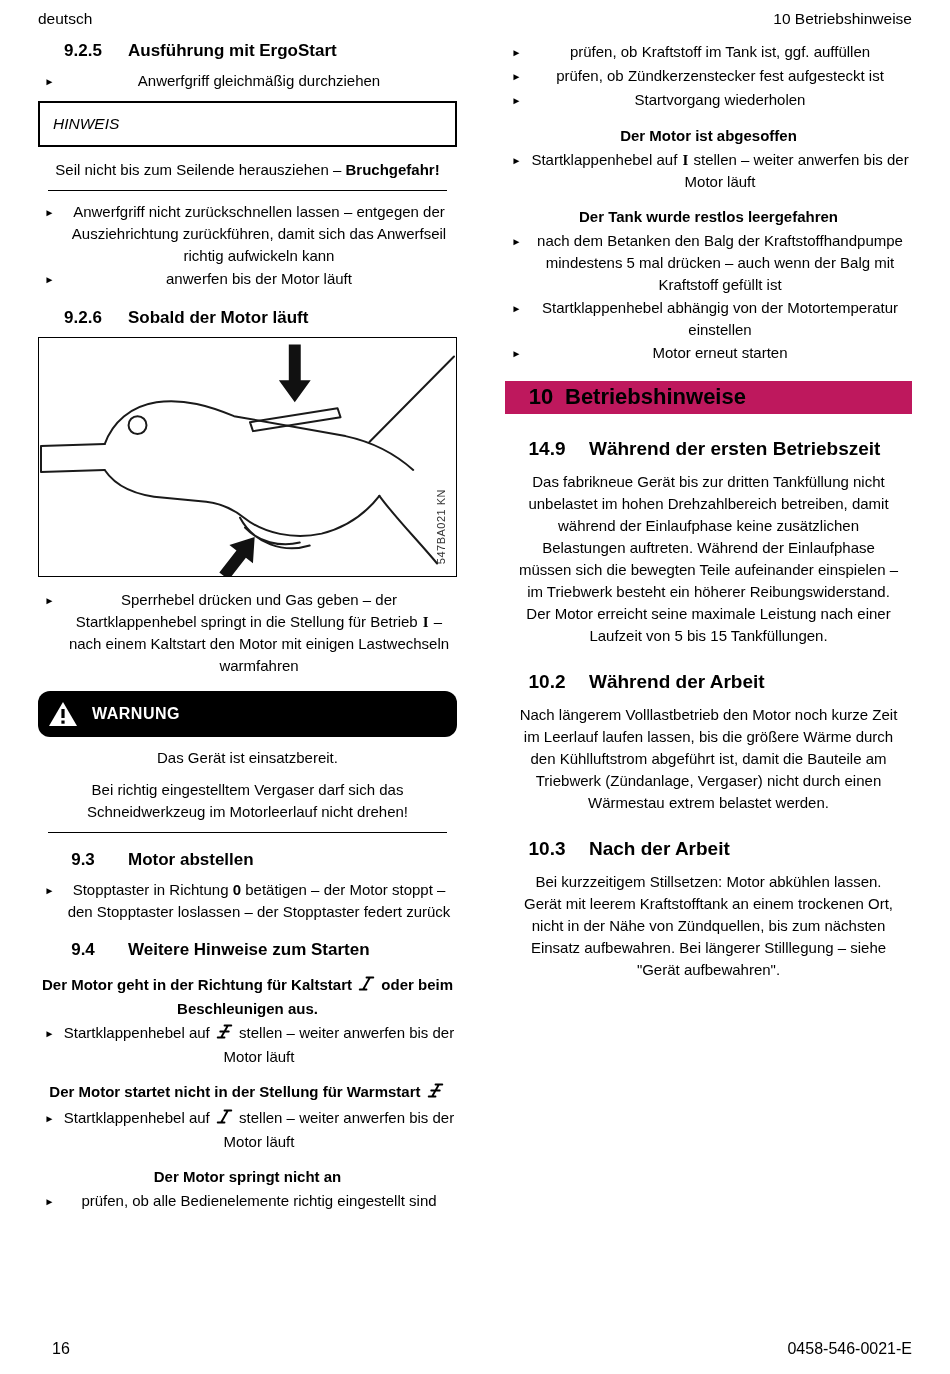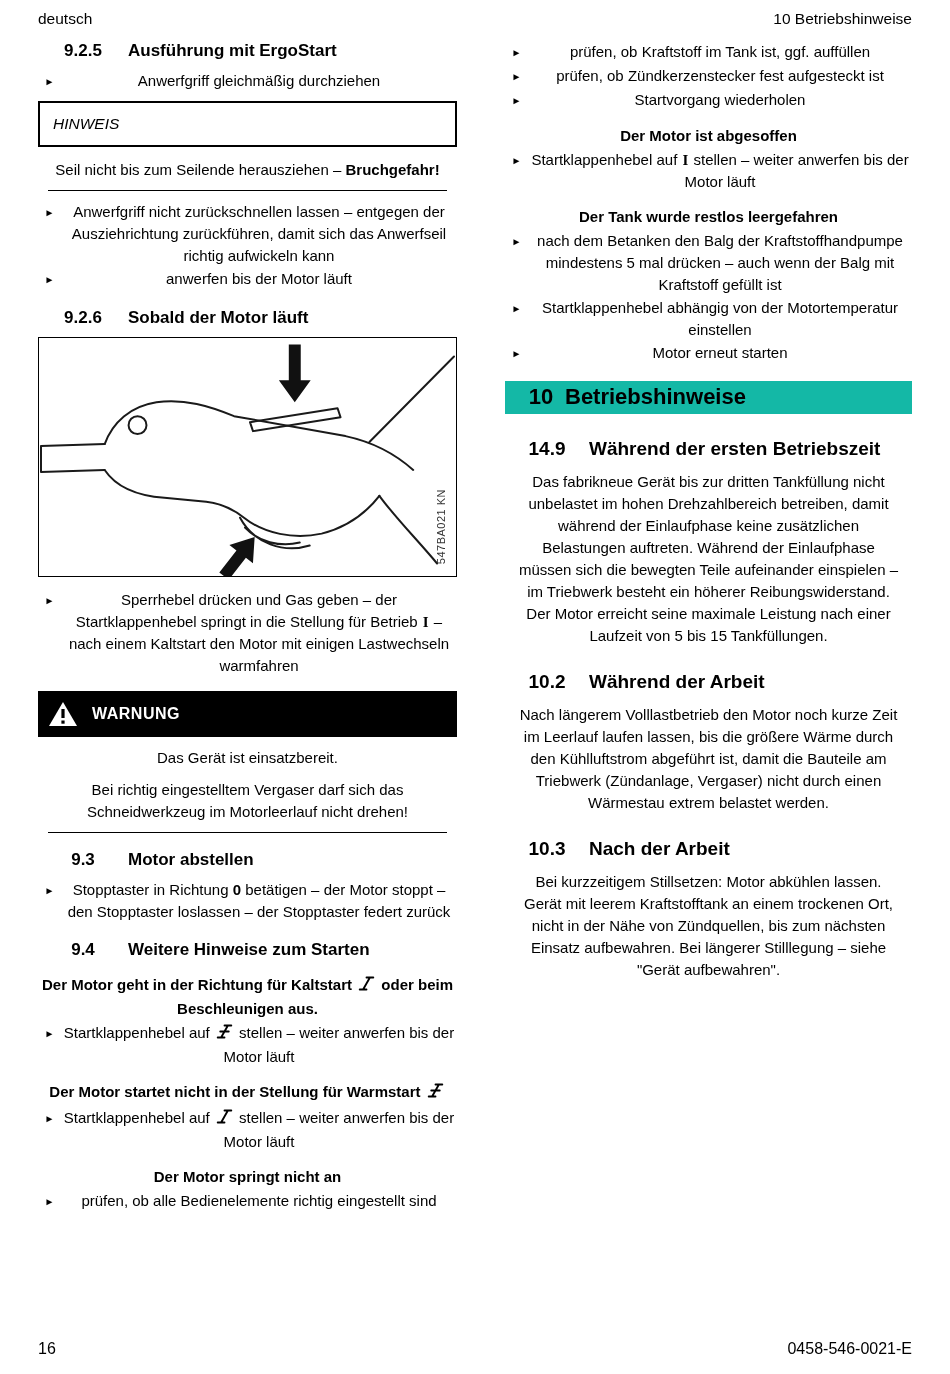--- a/index.html
+++ b/index.html
@@ -14,45 +14,45 @@
   .columns { display:flex; gap:48px; }
   .col { width:421px; font-size:15px; line-height:22px; }
 
   .sec { display:flex; font-size:17px; font-weight:700; margin:16px 0 8px; line-height:22px; }
   .sec:first-child { margin-top:0; }
   .sec .num { width:90px; flex:none; }
 
   .subsec { display:flex; font-size:19px; font-weight:700; margin:22px 0 10px; line-height:25px; }
   .subsec .num { width:84px; flex:none; }
 
-  .bighead { display:flex; font-size:22px; font-weight:700; background:#14b8a6; padding:2px 0 3px 12px; margin:16px 0 6px; line-height:28px; }
+  .bighead { display:flex; font-size:22px; font-weight:700; background:#be185d; padding:2px 0 3px 12px; margin:16px 0 6px; line-height:28px; }
   .bighead .num { width:48px; flex:none; }
 
   .bullet { display:flex; margin:1px 0; }
   .bullet .tri { width:23px; flex:none; font-size:10px; line-height:22px; padding-top:1px; }
   .bullet .btext { flex:1; }
 
   .subhead { font-weight:700; margin:13px 0 2px; }
   .para { margin:4px 10px 10px; }
   .para-rule { padding-bottom:9px; border-bottom:1.6px solid #000; margin-bottom:10px; }
 
   .hinweis-box { border:2px solid #000; height:46px; display:flex; align-items:center; padding-left:13px; font-style:italic; margin:8px 0 12px; font-size:15.5px; }
 
   .figure { position:relative; border:1px solid #000; height:240px; margin:8px 0 12px; background:#fff; }
   .fig-caption { position:absolute; right:4px; bottom:12px; writing-mode:vertical-rl; transform:rotate(180deg); font-size:11px; color:#333; letter-spacing:0.5px; }
 
-  .warnbar { background:#000; color:#fff; height:46px; display:flex; align-items:center; gap:14px; padding-left:10px; margin:14px 0 10px; }
+  .warnbar { background:#000; color:#fff; height:46px; display:flex; align-items:center; gap:14px; padding-left:10px; margin:14px 0 10px;border-radius:12px; }
   .warnbar .warn-label { font-weight:700; font-size:16px; letter-spacing:0.5px; }
   .warn-icon { display:inline-flex; }
 
   .serif-i { font-family:"Liberation Serif", serif; font-weight:600; padding:0 1px; }
   b { font-weight:700; }
   .sym { display:inline-block; vertical-align:-2px; margin:0 2px; }
 
-  .footer { position:absolute; left:38px; right:38px; bottom:16px; display:flex; justify-content:space-between; font-size:16px; }
+  .footer { position:absolute; left:52px; right:38px; bottom:16px; display:flex; justify-content:space-between; font-size:16px; }
 </style>
 </head>
 <body>
 
 <div class="page">
 
   <div class="header">
     <span>deutsch</span>
     <span>10 Betriebshinweise</span>
   </div>

